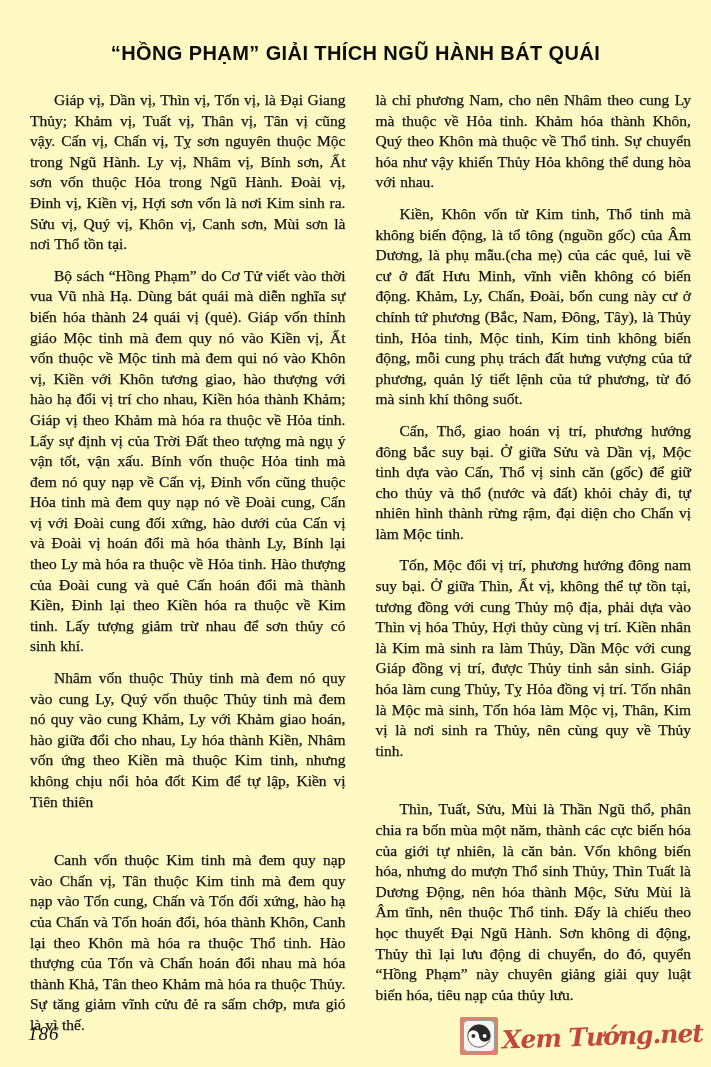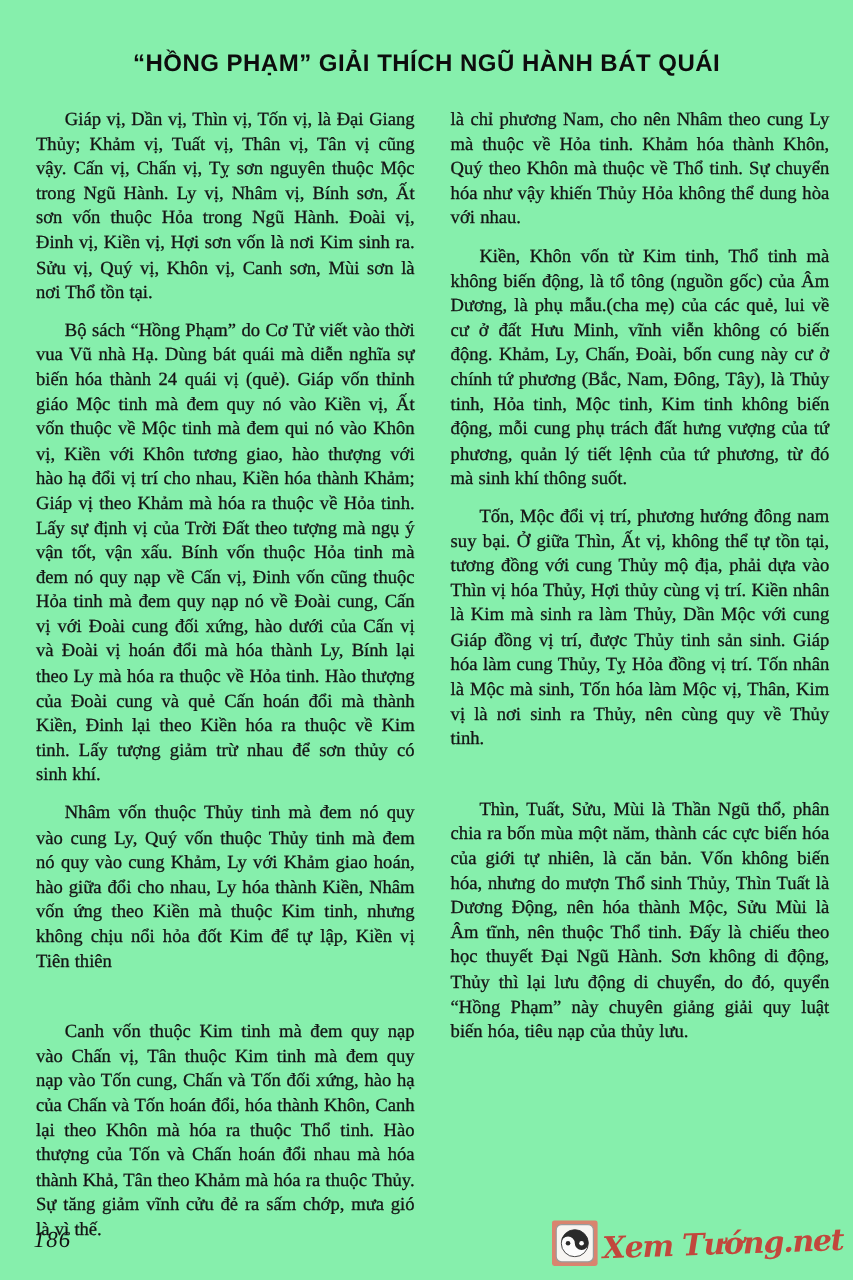--- a/index.html
+++ b/index.html
@@ -1,20 +1,20 @@
 <!DOCTYPE html>
 <html><head>
 <meta charset="utf-8">
 <style>
   html, body { margin: 0; padding: 0; background: #e8e8e8; }
   .page {
     position: relative;
     width: 711px;
     height: 1067px;
-    background: #86efac;
+    background: #fef9c3;
     font-family: "Liberation Serif", "DejaVu Serif", serif;
     color: #141414;
     overflow: hidden;
     margin: 0 auto;
   }
   .page-title {
     position: absolute;
     top: 42px;
     left: 0;
     width: 100%;
@@ -107,20 +107,21 @@
   <div class="columns">
     <div class="col">
         <p class="para">Giáp vị, Dần vị, Thìn vị, Tốn vị, là Đại Giang Thủy; Khảm vị, Tuất vị, Thân vị, Tân vị cũng vậy. Cấn vị, Chấn vị, Tỵ sơn nguyên thuộc Mộc trong Ngũ Hành. Ly vị, Nhâm vị, Bính sơn, Ất sơn vốn thuộc Hỏa trong Ngũ Hành. Đoài vị, Đinh vị, Kiền vị, Hợi sơn vốn là nơi Kim sinh ra. Sửu vị, Quý vị, Khôn vị, Canh sơn, Mùi sơn là nơi Thổ tồn tại.</p>
         <p class="para">Bộ sách “Hồng Phạm” do Cơ Tử viết vào thời vua Vũ nhà Hạ. Dùng bát quái mà diễn nghĩa sự biến hóa thành 24 quái vị (quẻ). Giáp vốn thỉnh giáo Mộc tinh mà đem quy nó vào Kiền vị, Ất vốn thuộc về Mộc tinh mà đem qui nó vào Khôn vị, Kiền với Khôn tương giao, hào thượng với hào hạ đổi vị trí cho nhau, Kiền hóa thành Khảm; Giáp vị theo Khảm mà hóa ra thuộc về Hỏa tinh. Lấy sự định vị của Trời Đất theo tượng mà ngụ ý vận tốt, vận xấu. Bính vốn thuộc Hỏa tinh mà đem nó quy nạp về Cấn vị, Đinh vốn cũng thuộc Hỏa tinh mà đem quy nạp nó về Đoài cung, Cấn vị với Đoài cung đối xứng, hào dưới của Cấn vị và Đoài vị hoán đổi mà hóa thành Ly, Bính lại theo Ly mà hóa ra thuộc về Hỏa tinh. Hào thượng của Đoài cung và quẻ Cấn hoán đổi mà thành Kiền, Đinh lại theo Kiền hóa ra thuộc về Kim tinh. Lấy tượng giảm trừ nhau để sơn thủy có sinh khí.</p>
         <p class="para">Nhâm vốn thuộc Thủy tinh mà đem nó quy vào cung Ly, Quý vốn thuộc Thủy tinh mà đem nó quy vào cung Khảm, Ly với Khảm giao hoán, hào giữa đổi cho nhau, Ly hóa thành Kiền, Nhâm vốn ứng theo Kiền mà thuộc Kim tinh, nhưng không chịu nổi hỏa đốt Kim để tự lập, Kiền vị Tiên thiên</p>
         <p class="para">Canh vốn thuộc Kim tinh mà đem quy nạp vào Chấn vị, Tân thuộc Kim tinh mà đem quy nạp vào Tốn cung, Chấn và Tốn đối xứng, hào hạ của Chấn và Tốn hoán đổi, hóa thành Khôn, Canh lại theo Khôn mà hóa ra thuộc Thổ tinh. Hào thượng của Tốn và Chấn hoán đổi nhau mà hóa thành Khả, Tân theo Khảm mà hóa ra thuộc Thủy. Sự tăng giảm vĩnh cửu đẻ ra sấm chớp, mưa gió là vì thế.</p>
       </div>
     <div class="col">
         <p class="para no-indent">là chỉ phương Nam, cho nên Nhâm theo cung Ly mà thuộc về Hỏa tinh. Khảm hóa thành Khôn, Quý theo Khôn mà thuộc về Thổ tinh. Sự chuyển hóa như vậy khiến Thủy Hỏa không thể dung hòa với nhau.</p>
         <p class="para">Kiền, Khôn vốn từ Kim tinh, Thổ tinh mà không biến động, là tổ tông (nguồn gốc) của Âm Dương, là phụ mẫu.(cha mẹ) của các quẻ, lui về cư ở đất Hưu Minh, vĩnh viễn không có biến động. Khảm, Ly, Chấn, Đoài, bốn cung này cư ở chính tứ phương (Bắc, Nam, Đông, Tây), là Thủy tinh, Hỏa tinh, Mộc tinh, Kim tinh không biến động, mỗi cung phụ trách đất hưng vượng của tứ phương, quản lý tiết lệnh của tứ phương, từ đó mà sinh khí thông suốt.</p>
+        <p class="para">Cấn, Thổ, giao hoán vị trí, phương hướng đông bắc suy bại. Ở giữa Sửu và Dần vị, Mộc tinh dựa vào Cấn, Thổ vị sinh căn (gốc) để giữ cho thủy và thổ (nước và đất) khỏi chảy đi, tự nhiên hình thành rừng rậm, đại diện cho Chấn vị làm Mộc tinh.</p>
         <p class="para">Tốn, Mộc đổi vị trí, phương hướng đông nam suy bại. Ở giữa Thìn, Ất vị, không thể tự tồn tại, tương đồng với cung Thủy mộ địa, phải dựa vào Thìn vị hóa Thủy, Hợi thủy cùng vị trí. Kiền nhân là Kim mà sinh ra làm Thủy, Dần Mộc với cung Giáp đồng vị trí, được Thủy tinh sản sinh. Giáp hóa làm cung Thủy, Tỵ Hỏa đồng vị trí. Tốn nhân là Mộc mà sinh, Tốn hóa làm Mộc vị, Thân, Kim vị là nơi sinh ra Thủy, nên cùng quy về Thủy tinh.</p>
         <p class="para">Thìn, Tuất, Sửu, Mùi là Thần Ngũ thổ, phân chia ra bốn mùa một năm, thành các cực biến hóa của giới tự nhiên, là căn bản. Vốn không biến hóa, nhưng do mượn Thổ sinh Thủy, Thìn Tuất là Dương Động, nên hóa thành Mộc, Sửu Mùi là Âm tĩnh, nên thuộc Thổ tinh. Đấy là chiếu theo học thuyết Đại Ngũ Hành. Sơn không di động, Thủy thì lại lưu động di chuyển, do đó, quyển “Hồng Phạm” này chuyên giảng giải quy luật biến hóa, tiêu nạp của thủy lưu.</p>
       </div>
   </div>
 
   <div class="page-number">186</div>
 
   <div class="watermark">
     <span class="wm-logo">
       <span class="inner">

